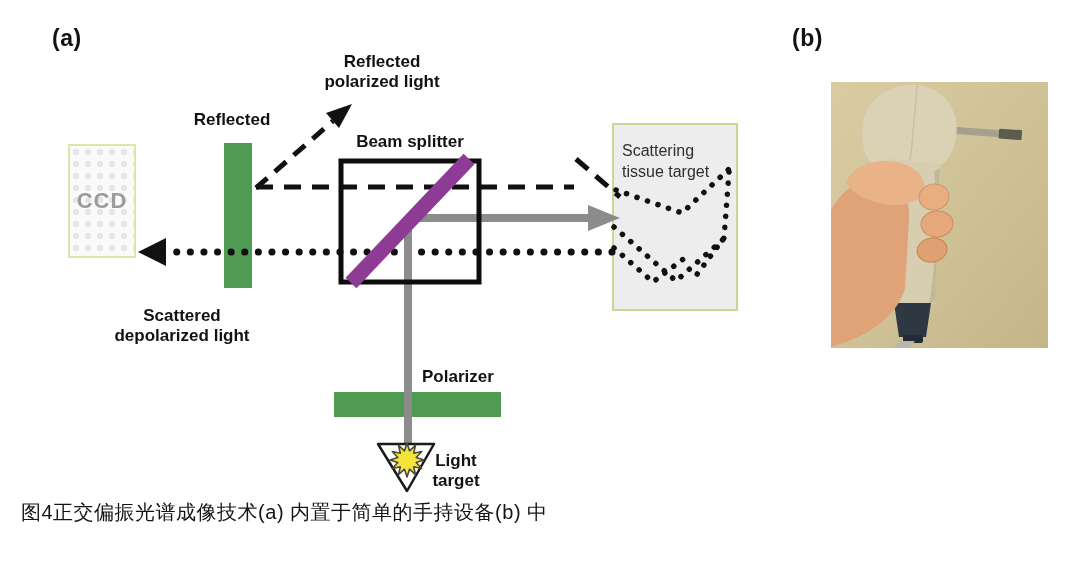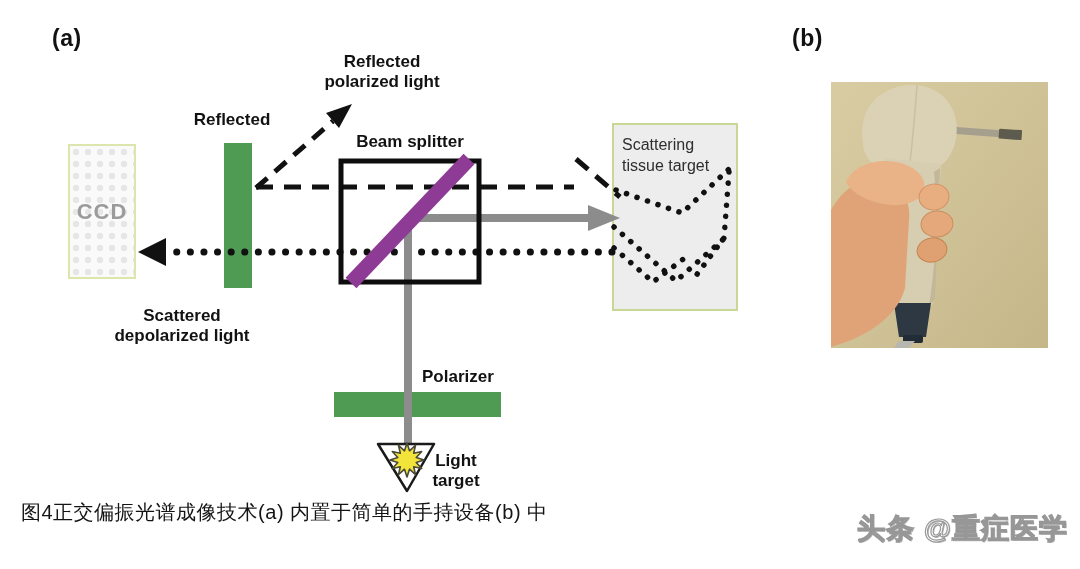--- a/index.html
+++ b/index.html
@@ -8,34 +8,34 @@
     position:relative; width:1080px; height:569px; background:#ffffff; overflow:hidden;
     font-family:"Liberation Sans","DejaVu Sans",sans-serif;
   }
   svg.art { position:absolute; left:0; top:0; display:block; }
   .lbl {
     position:absolute; font-weight:bold; color:#121212; font-size:17px; line-height:20px;
     white-space:pre-line; text-align:center;
   }
   .panel-letter { font-size:23px; letter-spacing:0.5px; text-align:left; }
   .ccd-box {
-    position:absolute; left:68px; top:144px; width:68px; height:135px;
+    position:absolute; left:68px; top:144px; width:68px; height:114px;
     background-color:#fafafa;
     background-image:radial-gradient(circle, #e6e6e6 3px, rgba(0,0,0,0) 3.6px);
     background-size:12px 12px;
     border:2px solid #dde4ac;
     display:flex; align-items:center; justify-content:center;
   }
   .ccd-text { font-weight:bold; font-size:22px; color:#9b9b9b; letter-spacing:1px; }
   .tissue-box {
     position:absolute; left:612px; top:123px; width:126px; height:188px;
     background:#ededed; border:2px solid #c9d795;
   }
   .tissue-label {
-    position:absolute; left:622px; top:134px; font-size:16px; line-height:21px;
+    position:absolute; left:622px; top:140px; font-size:16px; line-height:21px;
     color:#2e2e2e; font-weight:400; white-space:pre-line; text-align:left;
   }
   .caption {
     position:absolute; left:21px; top:499px; font-size:20px; font-weight:500;
     color:#141414; letter-spacing:0.5px;
   }
   .watermark {
     position:absolute; left:857px; top:510px; font-size:28px; font-weight:bold;
     color:#ffffff; -webkit-text-stroke:1.2px #979797; text-shadow:1px 1px 0 #bdbdbd;
     letter-spacing:1px; white-space:nowrap;
@@ -138,15 +138,14 @@
 
   <div class="lbl" style="left:68px; top:286px; width:228px;margin-top:20px;">Scattered
 depolarized light</div>
 
   <div class="lbl" style="left:422px; top:367px; width:90px; text-align:left;">Polarizer</div>
 
   <div class="lbl" style="left:420px; top:451px; width:72px;">Light
 target</div>
 
   <div class="caption">图4正交偏振光谱成像技术(a) 内置于简单的手持设备(b) 中</div>
-  <div class="watermark">头条 @重症医学</div>
 
 </div>
 
 </body></html>

